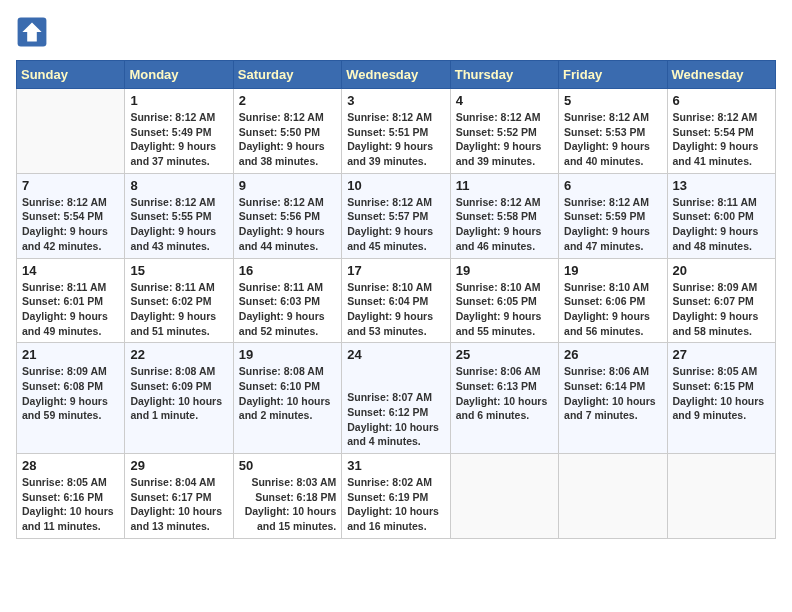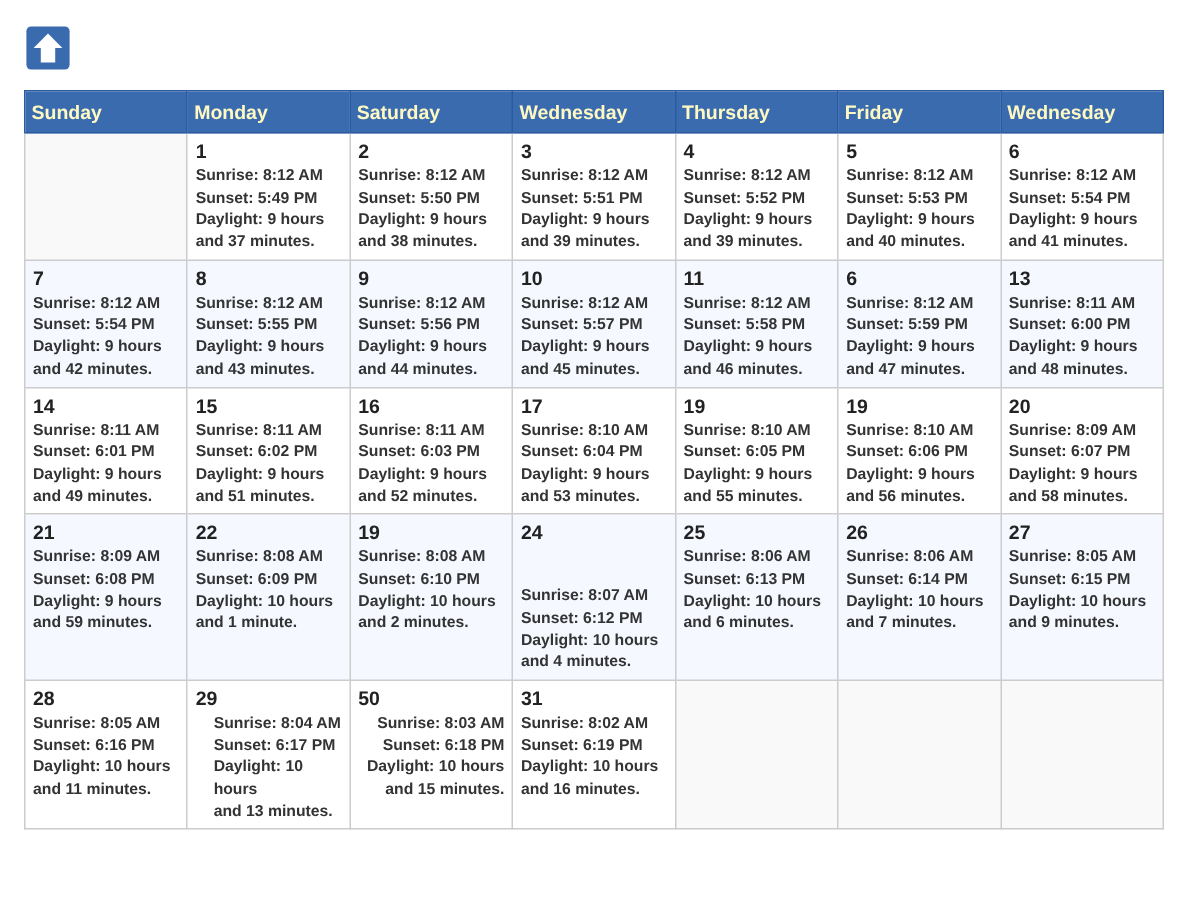--- a/index.html
+++ b/index.html
@@ -324,21 +324,21 @@
       <tr>
         <td>
           <span class="day-num">28</span>
           <div class="day-info" style="white-space: pre-line;">Sunrise: 8:05 AM
 Sunset: 6:16 PM
 Daylight: 10 hours
 and 11 minutes.</div>
         </td>
         <td>
           <span class="day-num">29</span>
-          <div class="day-info" style="white-space: pre-line; margin-left: 12px;">Sunrise: 8:04 AM
+          <div class="day-info" style="white-space: pre-line;">Sunrise: 8:04 AM
 Sunset: 6:17 PM
 Daylight: 10 hours
 and 13 minutes.</div>
         </td>
         <td>
           <span class="day-num">50</span>
           <div class="day-info" style="white-space: pre-line; text-align: right;">Sunrise: 8:03 AM
 Sunset: 6:18 PM
 Daylight: 10 hours
 and 15 minutes.</div>

